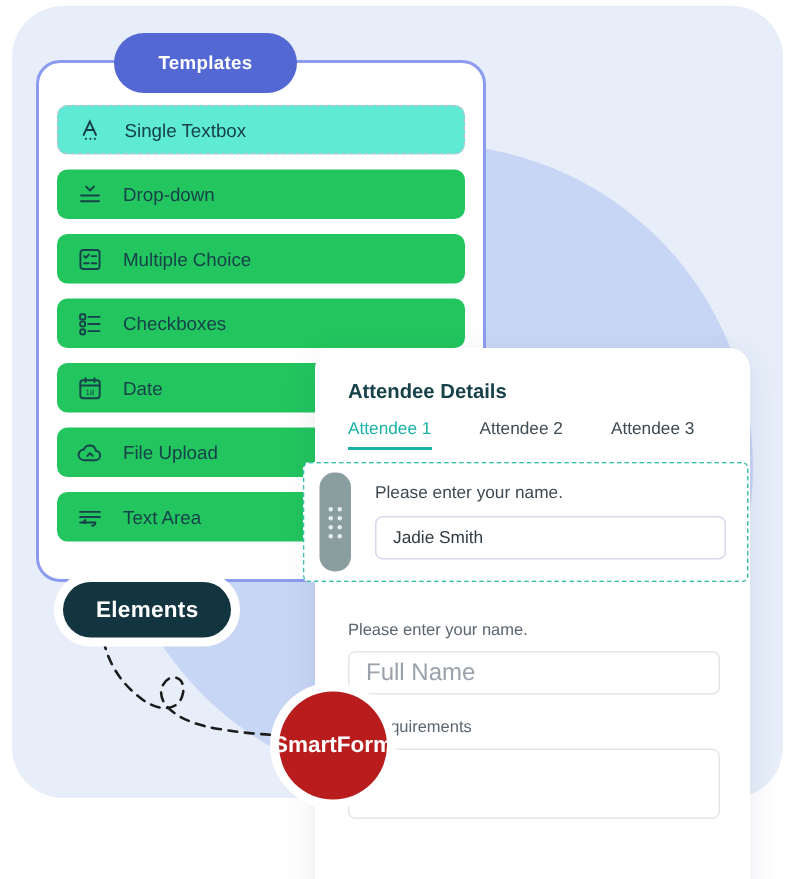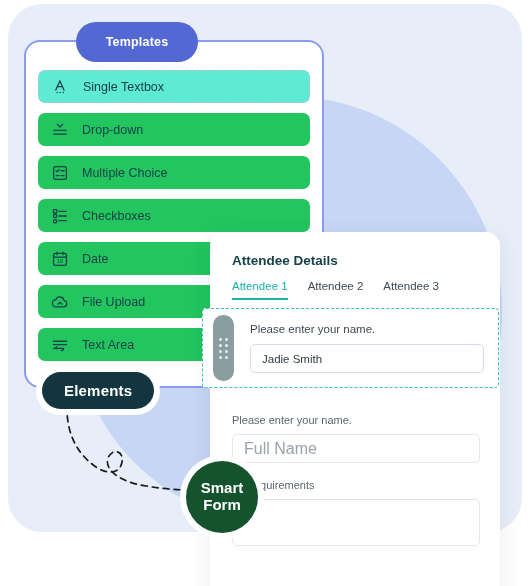--- a/index.html
+++ b/index.html
@@ -77,21 +77,21 @@
   }
   .tpl-item.dragging {
     background: #5eead4;
     border: 1.3px dashed #b9c2d4;
   }
   .tpl-ico { width: 18px; height: 18px; flex: 0 0 18px; display: block; }
 
   
   .elements-wrap {
     position: absolute;
-    left: 36px; top: 366px;
+    left: 36px; top: 382px;
     background: #ffffff;
     border-radius: 24px;
     padding: 6px;
     z-index: 20;
   }
   .elements-badge {
     background: #13353f;
     color: #ffffff;
     font-size: 15px;
     font-weight: bold;
@@ -111,25 +111,25 @@
     left: 180px; top: 455px;
     width: 84px; height: 84px;
     border-radius: 50%;
     background: #ffffff;
     display: flex; align-items: center; justify-content: center;
     z-index: 30;
   }
   .smart-badge {
     width: 72px; height: 72px;
     border-radius: 50%;
-    background: #14532d;
+    background: #b91c1c;
     color: #ffffff;
     font-size: 15px;
     font-weight: bold;
-    display: flex; flex-direction: column;
+    display: flex; flex-direction: row;
     align-items: center; justify-content: center;
     line-height: 1.12;
     border: none;
     cursor: pointer;
   }
 
   
   .form-card {
     position: absolute;
     left: 210px; top: 232px;
@@ -139,21 +139,21 @@
     box-shadow: 0 6px 22px rgba(35,60,100,.10);
     overflow: hidden;
     z-index: 12;
   }
   .form-title {
     margin: 21px 0 0 22px;
     font-size: 13.5px;
     font-weight: bold;
     color: #17424a;
   }
-  .tabs { display: flex; margin: 12px 0 0 22px; gap: 20px; }
+  .tabs { display: flex; margin: 12px 0 0 22px; gap: 32px; }
   .tab {
     font-size: 11.5px;
     color: #3e4a52;
     padding-bottom: 6px;
     cursor: pointer;
     border-bottom: 2px solid transparent;
   }
   .tab.active { color: #19b3a6; border-bottom-color: #19b3a6; }
 
   

